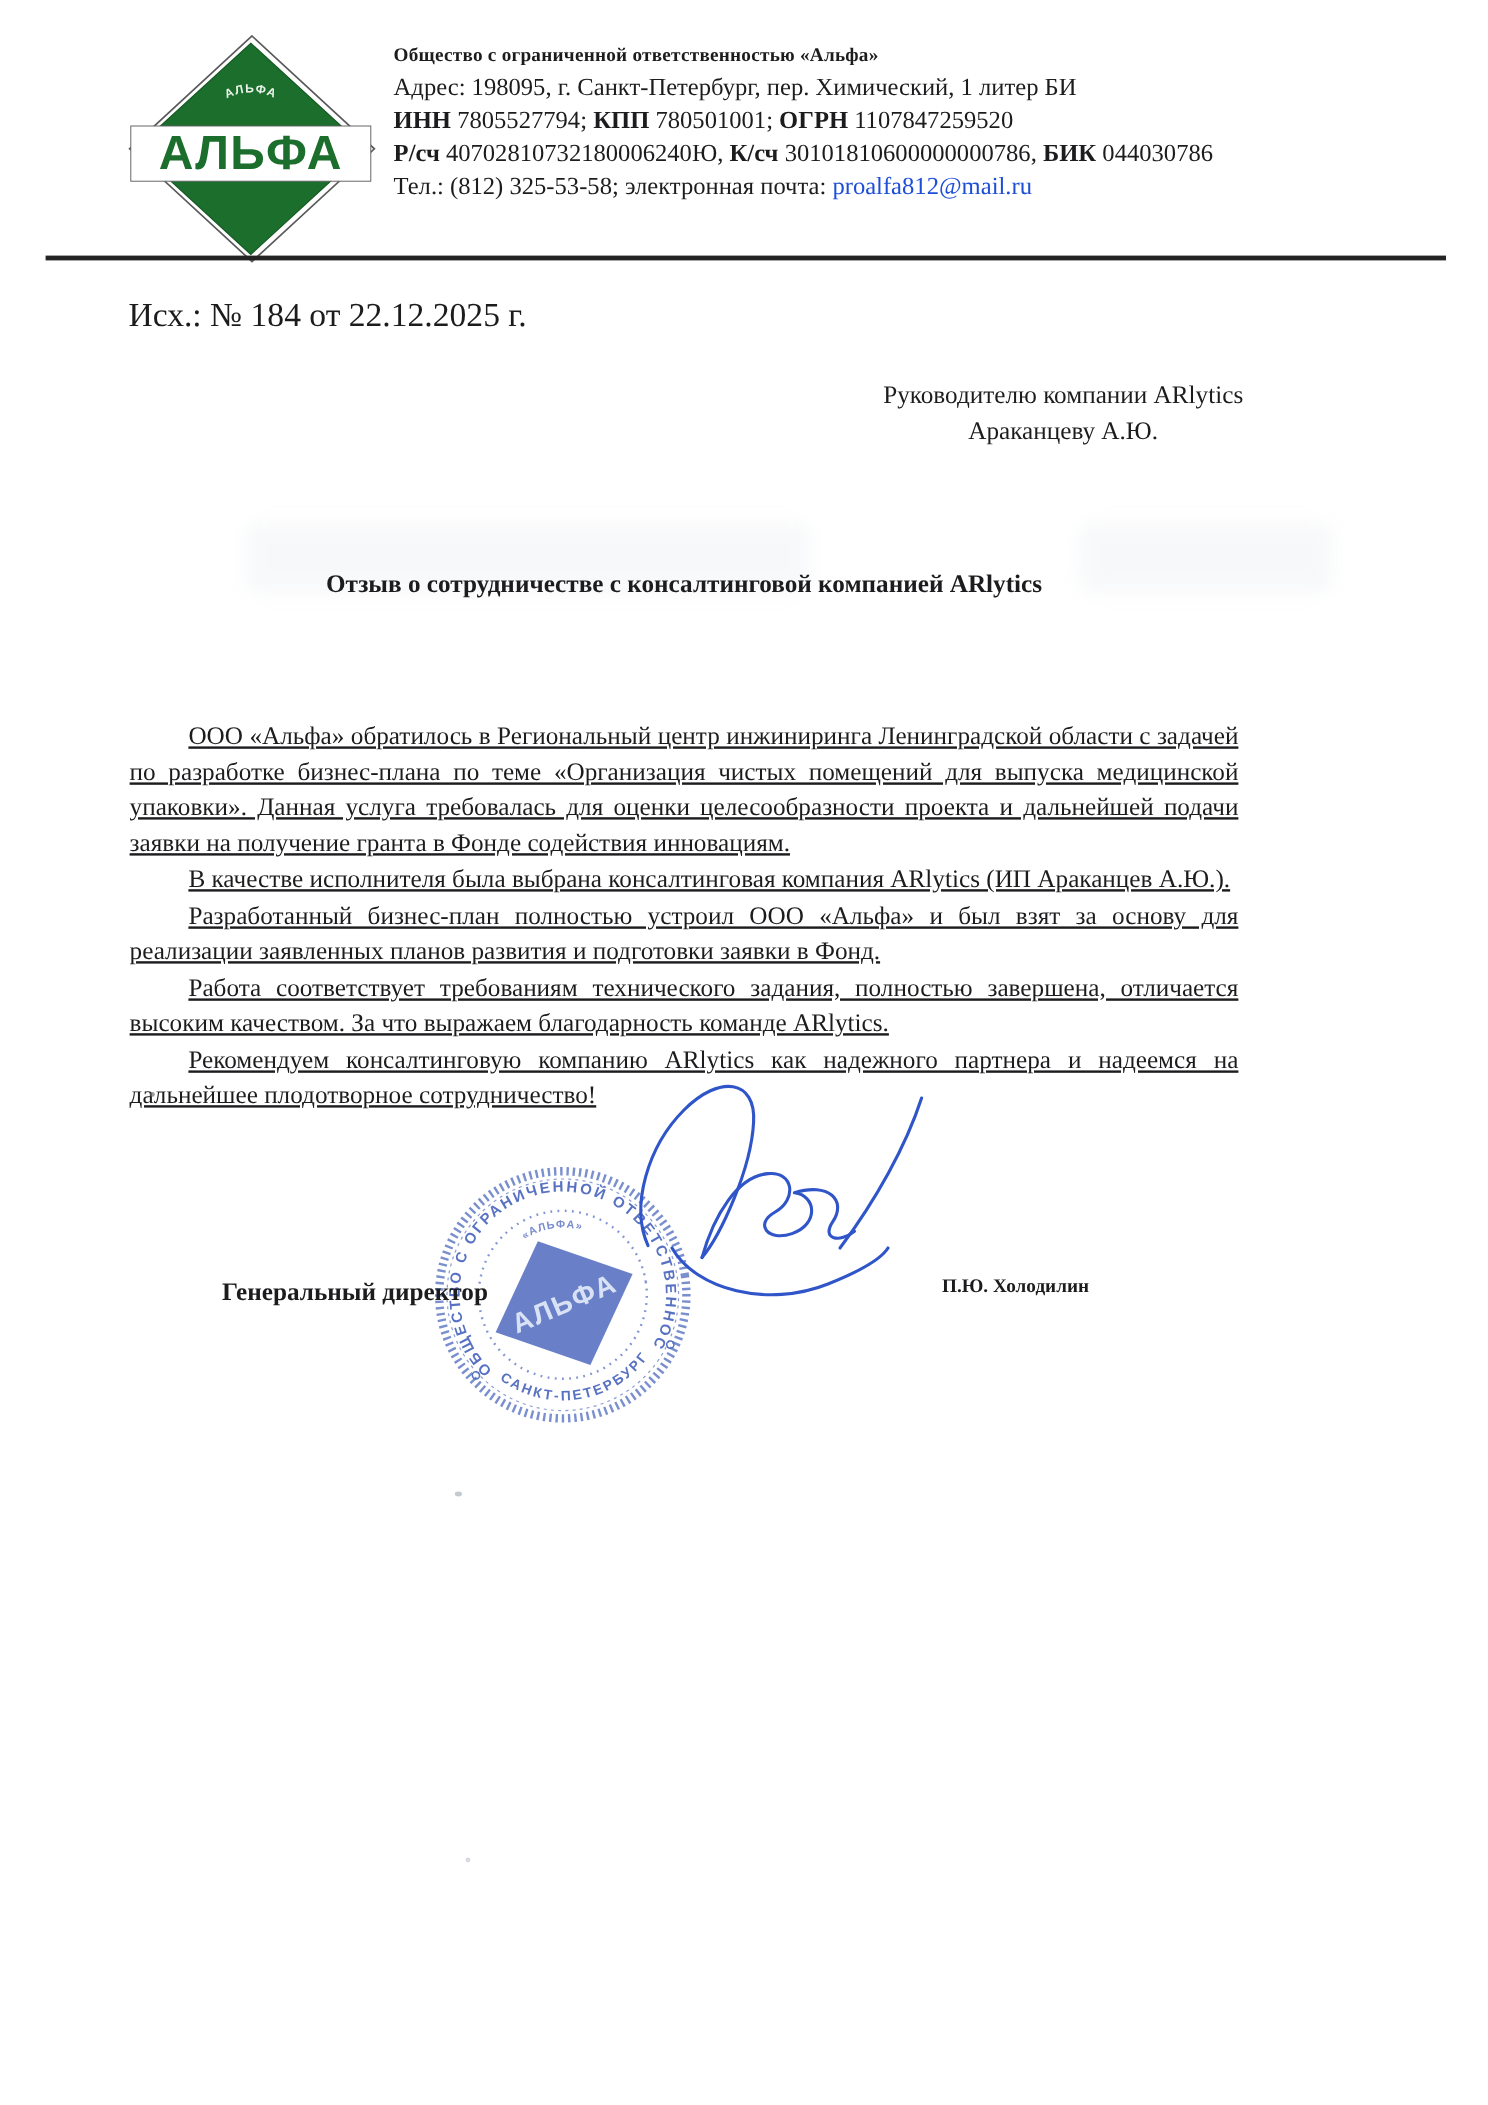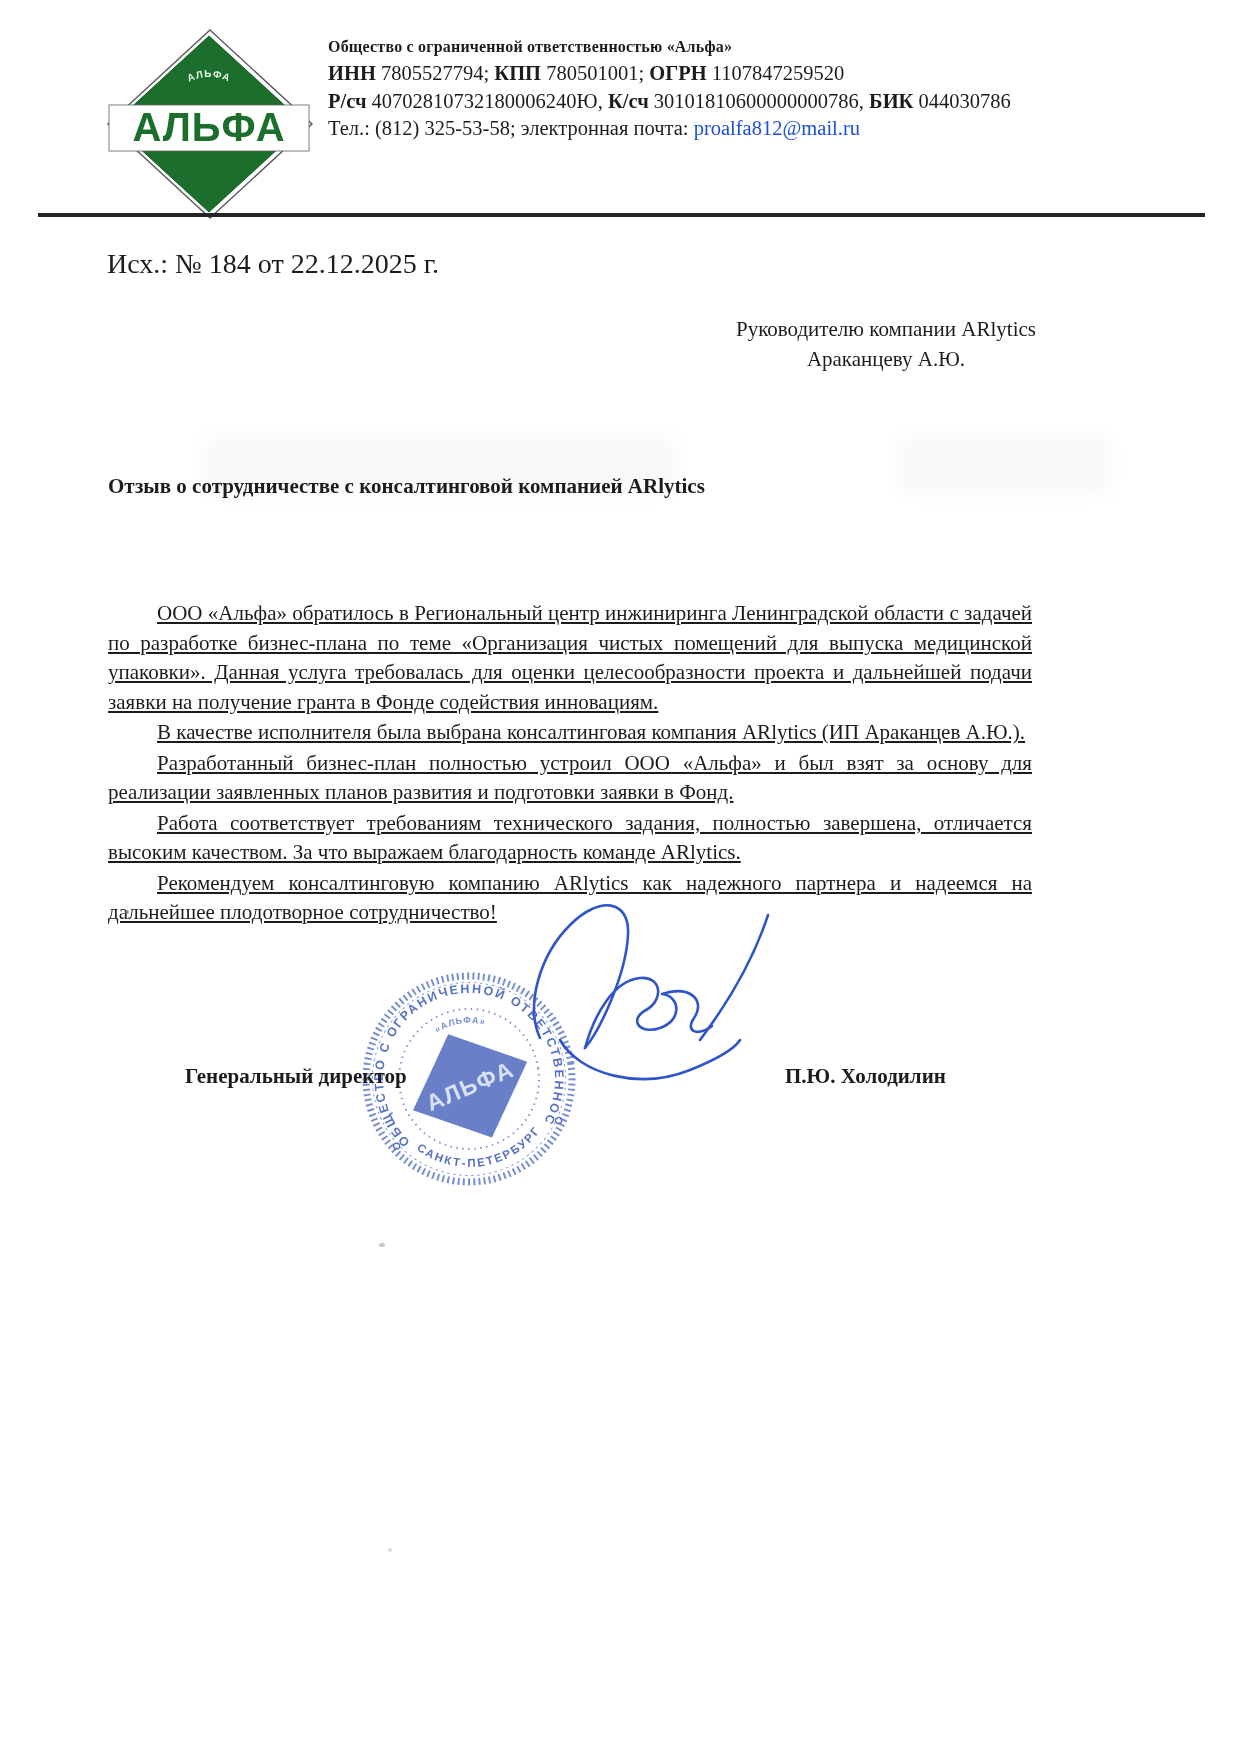--- a/index.html
+++ b/index.html
@@ -13,26 +13,26 @@
   .hdr{position:absolute;left:328px;top:38px;width:790px;}
   .hdr .name{font-size:16px;font-weight:bold;letter-spacing:.2px;margin-bottom:4px;}
   .hdr .line{font-size:20.5px;line-height:27.5px;white-space:nowrap;}
   .hdr .b{font-weight:bold;}
   .hdr .email{color:#1d4ed8;cursor:pointer;}
   .rule{position:absolute;left:38px;top:213px;width:1167px;height:3.5px;background:#242424;}
   
   .outnum{position:absolute;left:107px;top:248px;font-size:28px;}
   .recipient{position:absolute;right:204px;top:314px;text-align:center;font-size:21px;line-height:30px;}
   
-  .title{position:absolute;left:108px;top:474px;width:924px;text-align:left;font-weight:bold;font-size:21px;}
+  .title{position:absolute;left:108px;top:474px;width:924px;text-align:center;font-weight:bold;font-size:21px;}
   .body-text{position:absolute;left:107px;top:598px;width:926px;font-size:21px;line-height:29.5px;text-align:justify;}
   .body-text p{margin:1px;text-indent:49px;text-decoration:underline;}
   
   .sig-label{position:absolute;left:185px;top:1064px;font-weight:bold;font-size:21px;z-index:4;}
-  .sig-name{position:absolute;left:785px;top:1064px;font-weight:bold;font-size:21px;z-index:4;}
+  .sig-name{position:absolute;left:785px;top:1064px;font-weight:bold;font-size:16px;z-index:4;}
   .stamp-svg{position:absolute;left:356px;top:966px;width:226px;height:226px;opacity:.92;transform:rotate(-9deg);z-index:2;}
   .signature-svg{position:absolute;left:505px;top:885px;width:290px;height:215px;z-index:3;}
   
   .ghost{position:absolute;background:#eef1f4;filter:blur(7px);opacity:.45;border-radius:8px;}
   .g1{left:205px;top:436px;width:470px;height:58px;}
   .g2{left:900px;top:436px;width:210px;height:58px;}
   .speck{position:absolute;border-radius:50%;}
   .s1{left:125px;top:910px;width:4px;height:4px;background:#6f6f6f;opacity:.7;}
   .s2{left:379px;top:1243px;width:6px;height:4px;background:#8b97a6;opacity:.5;filter:blur(.5px);}
   .s3{left:388px;top:1548px;width:4px;height:4px;background:#9aa5b0;opacity:.4;}
@@ -50,20 +50,21 @@
       <text font-family="Liberation Sans, sans-serif" font-size="10" font-weight="bold" fill="#e9f3ea" letter-spacing="1">
         <textPath href="#logoTopArc" startOffset="50%" text-anchor="middle">АЛЬФА</textPath>
       </text>
       <rect x="6" y="77" width="200" height="46" fill="#ffffff" stroke="#606060" stroke-width="0.8"></rect>
       <text x="106" y="113" text-anchor="middle" font-family="Liberation Sans, sans-serif" font-size="40" font-weight="bold" letter-spacing="1" fill="#1b6e2c">АЛЬФА</text>
     </svg>
   </div>
 
   <div class="hdr">
     <div class="name">Общество с ограниченной ответственностью «Альфа»</div>
+    <div class="line">Адрес: 198095, г. Санкт-Петербург, пер. Химический, 1 литер БИ</div>
     <div class="line"><span class="b">ИНН</span><span> 7805527794; </span><span class="b">КПП</span><span> 780501001; </span><span class="b">ОГРН</span><span> 1107847259520</span></div>
     <div class="line"><span class="b">Р/сч</span><span> 40702810732180006240Ю, </span><span class="b">К/сч</span><span> 30101810600000000786, </span><span class="b">БИК</span><span> 044030786</span></div>
     <div class="line"><span>Тел.: (812) 325-53-58; электронная почта: </span><span class="email">proalfa812@mail.ru</span></div>
   </div>
 
   <div class="rule"></div>
 
   <div class="outnum">Исх.: № 184 от 22.12.2025 г.</div>
 
   <div class="recipient">

